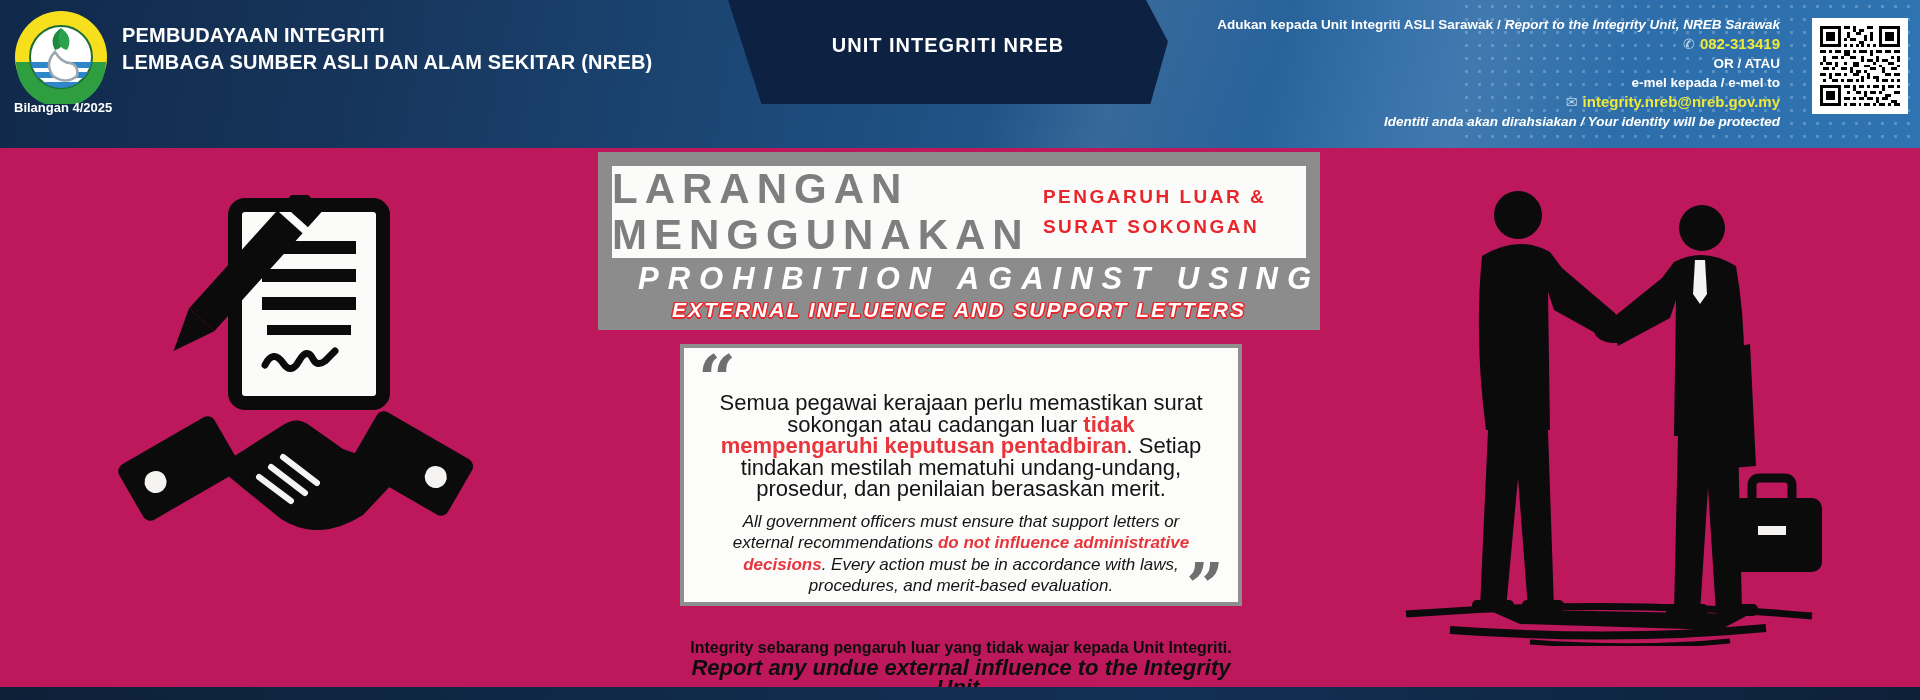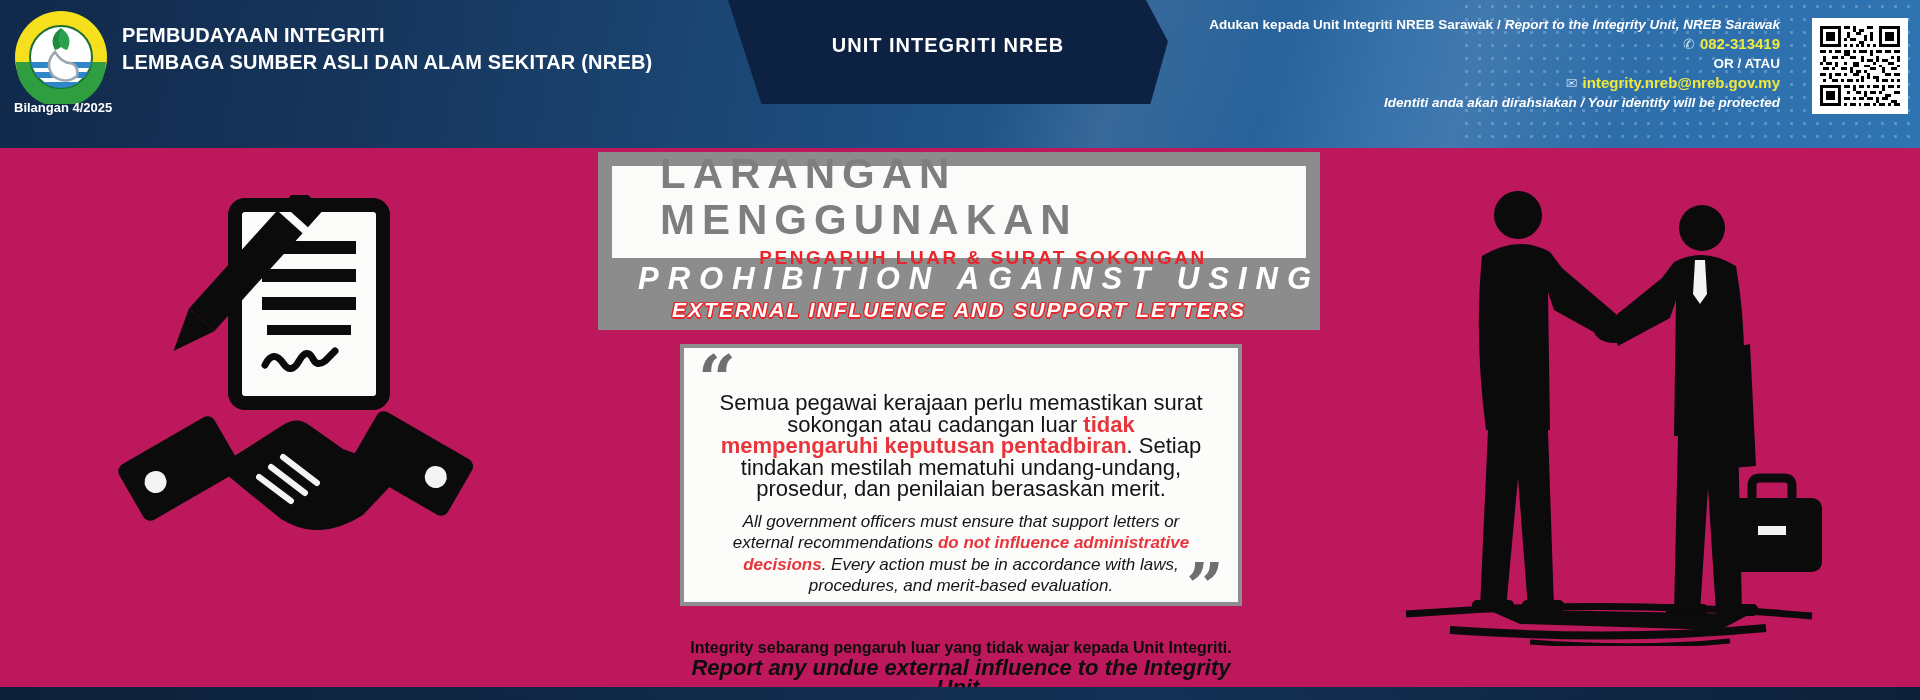--- a/index.html
+++ b/index.html
@@ -32,21 +32,21 @@
   .contact .it{font-style:italic;}
   .contact .sep{margin:0 4px;}
   .contact .yellow{color:#efe93d;font-size:15px;}
   .contact .ic{font-style:normal;color:#b9d6ea;font-weight:normal;margin-right:5px;font-size:14px;}
   .qr{position:absolute;right:12px;top:18px;width:96px;height:96px;background:#fff;
     padding:5px;box-sizing:border-box;}
   .qr svg{width:86px;height:86px;display:block;}
   
   .tblock{position:absolute;left:598px;top:152px;width:722px;height:178px;background:#8c8c8c;}
   .tb-white{position:absolute;left:14px;right:14px;top:14px;height:92px;background:#fbfbfa;
-    display:flex;flex-direction:column;align-items:center;justify-content:center;padding-left:48px;}
+    display:flex;flex-direction:row;align-items:center;justify-content:center;}
   .tb-l1{font-size:42px;font-weight:800;color:#7e7e7e;letter-spacing:7px;line-height:46px;}
   .tb-l2{font-size:19px;font-weight:700;color:#e8262b;letter-spacing:2.5px;line-height:30px;}
   .tb-l3{position:absolute;left:0;top:110px;width:100%;text-align:right;color:#fff;
     font-size:31px;font-weight:800;font-style:italic;letter-spacing:9px;line-height:34px;}
   .tb-l4{position:absolute;left:0;top:146px;width:100%;text-align:center;color:#fff;
     font-size:21px;font-weight:800;font-style:italic;letter-spacing:2px;line-height:24px;
     text-shadow:-1.5px 0 #e8262b,1.5px 0 #e8262b,0 -1.5px #e8262b,0 1.5px #e8262b,
       -1px -1px #e8262b,1px 1px #e8262b,-1px 1px #e8262b,1px -1px #e8262b;}
   
   .qbox{position:absolute;left:680px;top:344px;width:562px;height:262px;background:#fcfcfb;
@@ -104,26 +104,27 @@
     </div>
 
     <div class="issue">Bilangan 4/2025</div>
 
     <div class="banner">
       <span>UNIT INTEGRITI NREB</span>
     </div>
 
     <div class="contact">
       <div class="l">
-        <span>Adukan kepada Unit Integriti NREB Sarawak</span><span class="sep">/</span><span class="it">Report to the Integrity Unit, NREB Sarawak</span>
+        <span>Adukan kepada Unit Integriti ASLI Sarawak</span><span class="sep">/</span><span class="it">Report to the Integrity Unit, NREB Sarawak</span>
       </div>
       <div class="l yellow">
         <span class="ic">✆</span><span>082-313419</span>
       </div>
       <div class="l">OR / ATAU</div>
+      <div class="l">e-mel kepada / e-mel to</div>
       <div class="l yellow">
         <span class="ic">✉</span><span>integrity.nreb@nreb.gov.my</span>
       </div>
       <div class="l it">Identiti anda akan dirahsiakan / Your identity will be protected</div>
     </div>
 
     <div class="qr">
       <svg viewBox="0 0 29 29" shape-rendering="crispEdges">
         <rect width="29" height="29" fill="#ffffff"></rect>
         <g fill="#000000">

